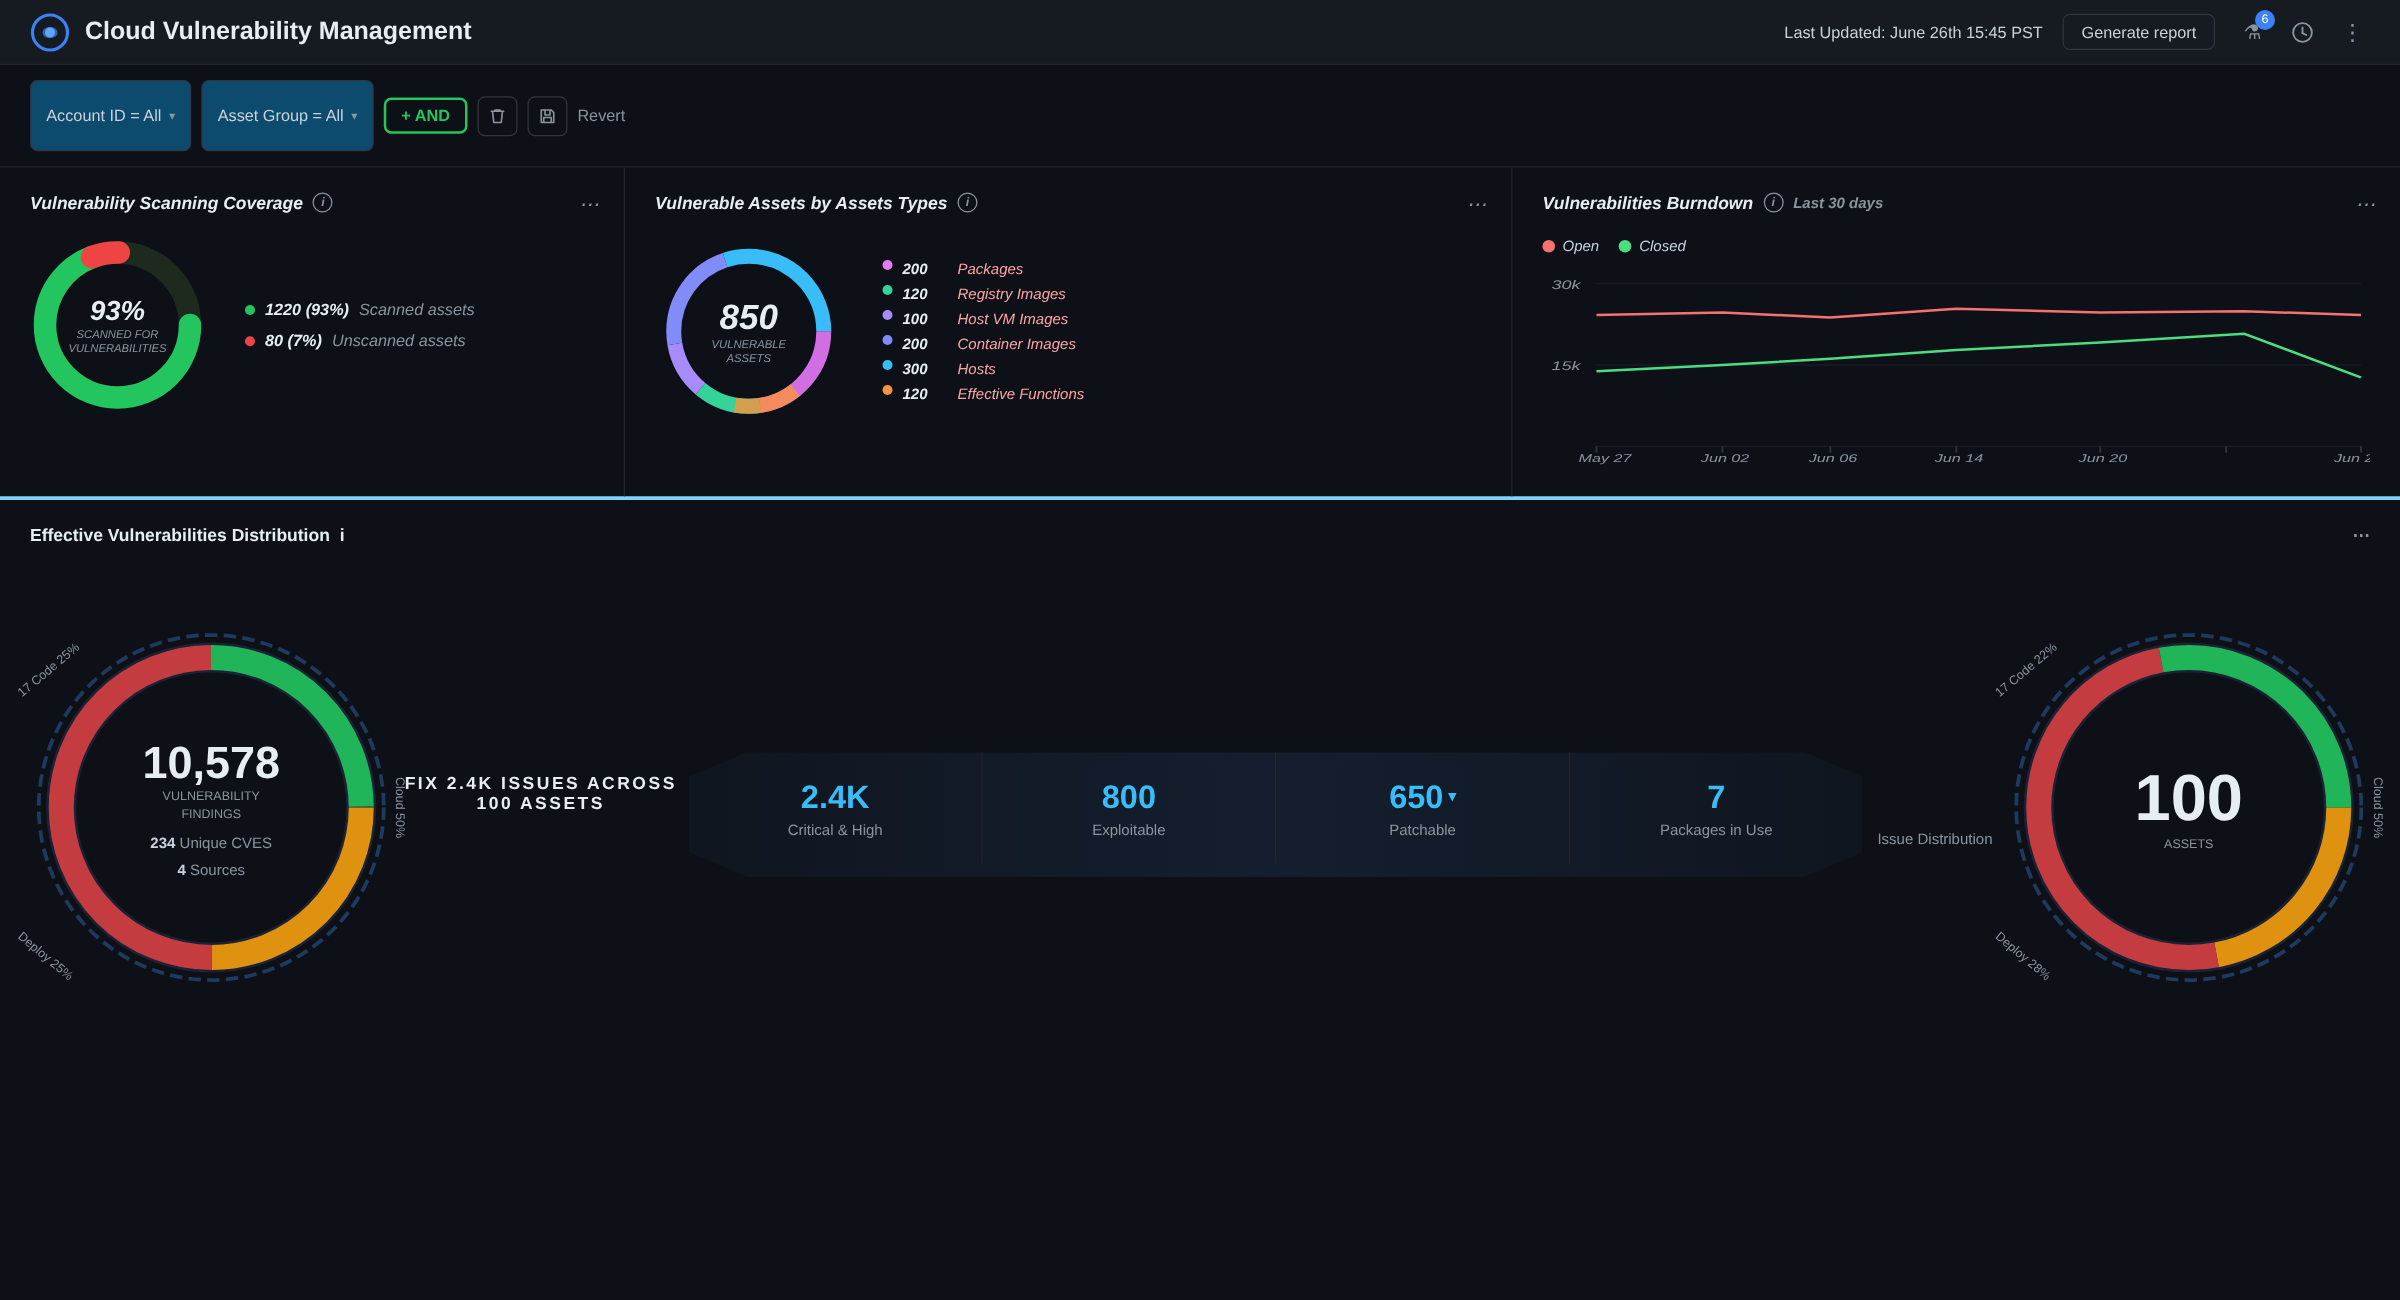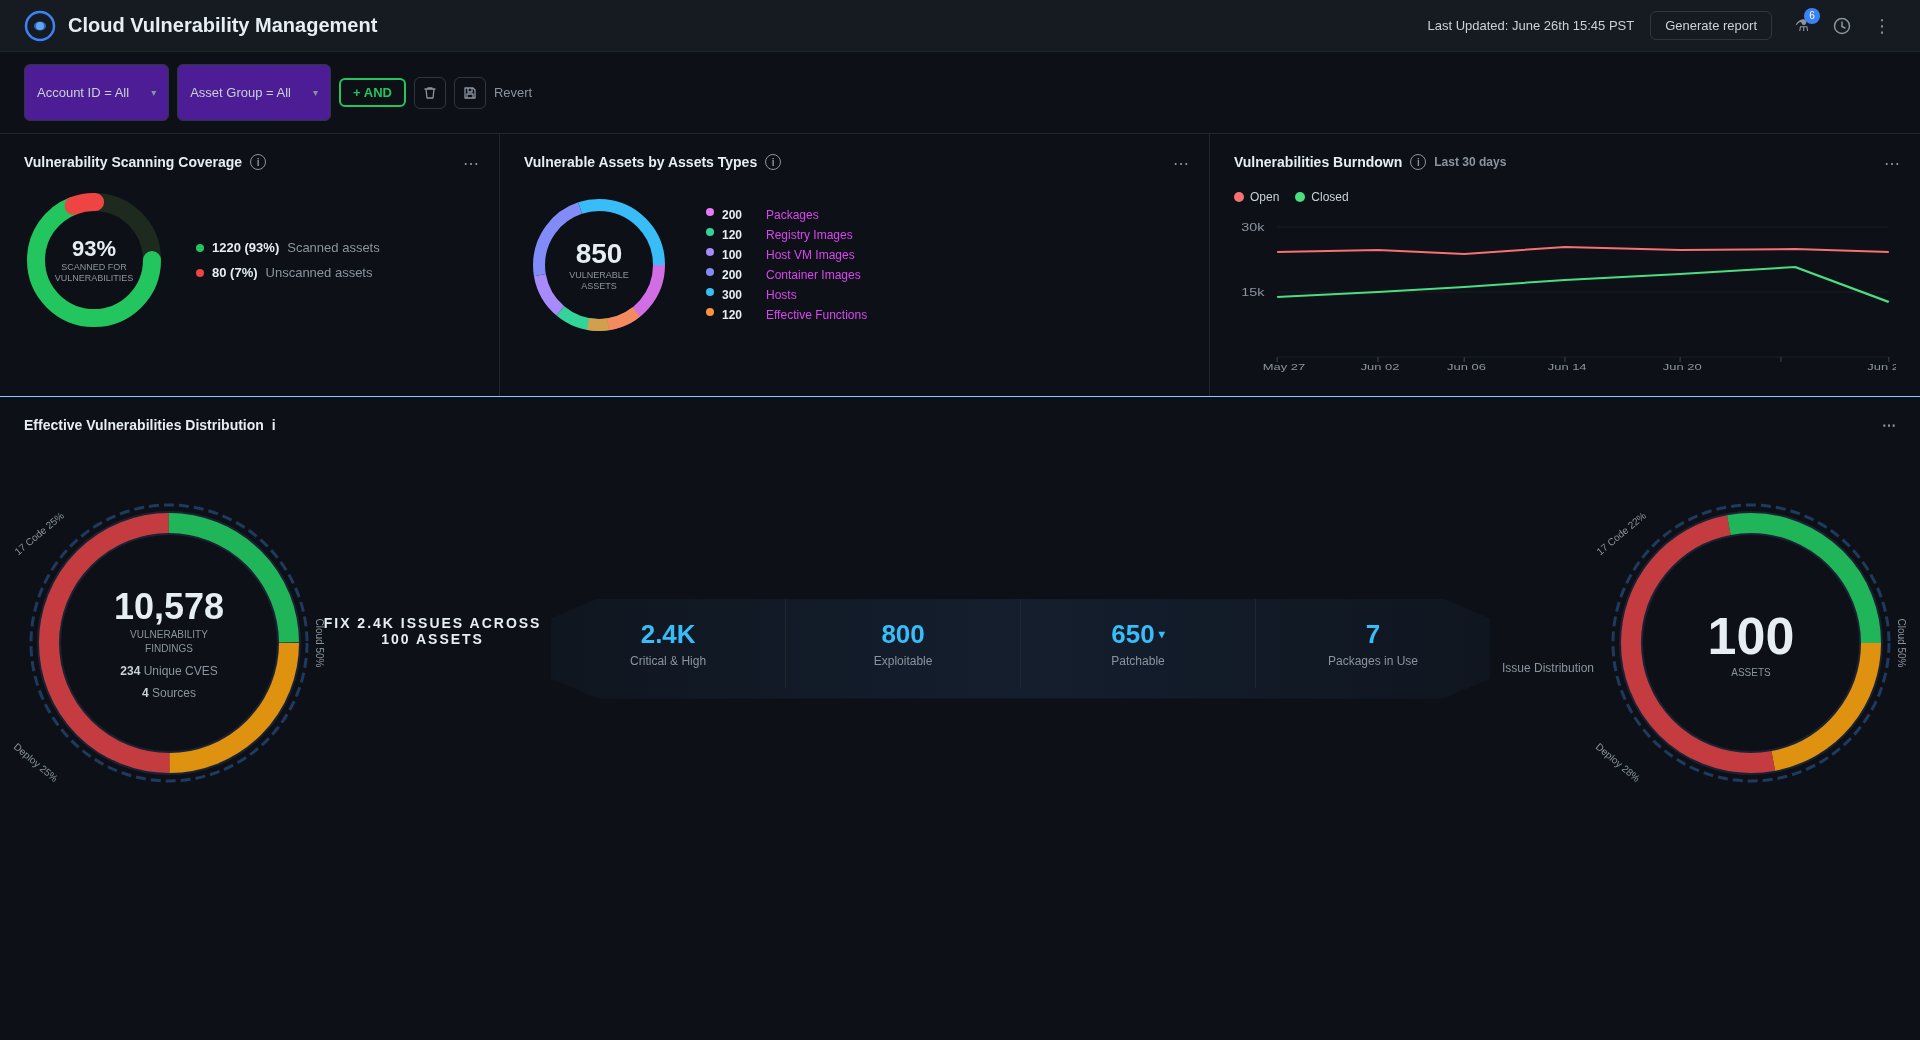--- a/index.html
+++ b/index.html
@@ -93,30 +93,30 @@
     
     .filter-bar {
       display: flex;
       align-items: center;
       gap: 8px;
       padding: 12px 24px;
       background: #0d1117;
       border-bottom: 1px solid #21262d;
     }
     .filter-chip {
-      background: #4c1d95;
+      background: #0c4a6e;
       border: 1px solid #30363d;
       color: #c9d1d9;
       padding: 20px 12px;
       border-radius: 6px;
       font-size: 13px;
       cursor: pointer;
       display: flex;
       align-items: center;
-      gap: 22px;
+      gap: 6px;
     }
     .filter-chip .chevron {
       font-size: 10px;
       color: #8b949e;
     }
     .and-btn {
       background: transparent;
       border: 2px solid #22c55e;
       color: #22c55e;
       padding: 5px 12px;
@@ -150,21 +150,22 @@
     .main-content {
       padding: 0;
       display: flex;
       flex-direction: column;
     }
 
     
     .top-panels {
       display: grid;
       grid-template-columns: 500px 1fr 1fr;
-      border-bottom: 1px solid #7dd3fc;
+      border-bottom: 3px solid #7dd3fc;
+      font-style: italic;
     }
 
     .panel {
       padding: 20px 24px;
       border-right: 1px solid #21262d;
       position: relative;
     }
     .panel:last-child {
       border-right: none;
     }
@@ -297,21 +298,21 @@
       width: 8px;
       height: 8px;
       border-radius: 50%;
     }
     .legend-count {
       color: #e6edf3;
       font-weight: 600;
       width: 36px;
     }
     .legend-label {
-      color: #d946ef;
+      color: #fca5a5;
     }
     .burndown-subtitle {
       font-size: 12px;
       color: #8b949e;
     }
     .legend-pills {
       display: flex;
       gap: 16px;
       margin-bottom: 8px;
     }

